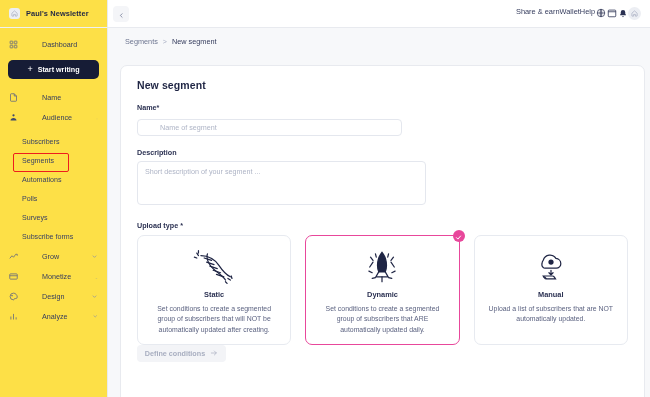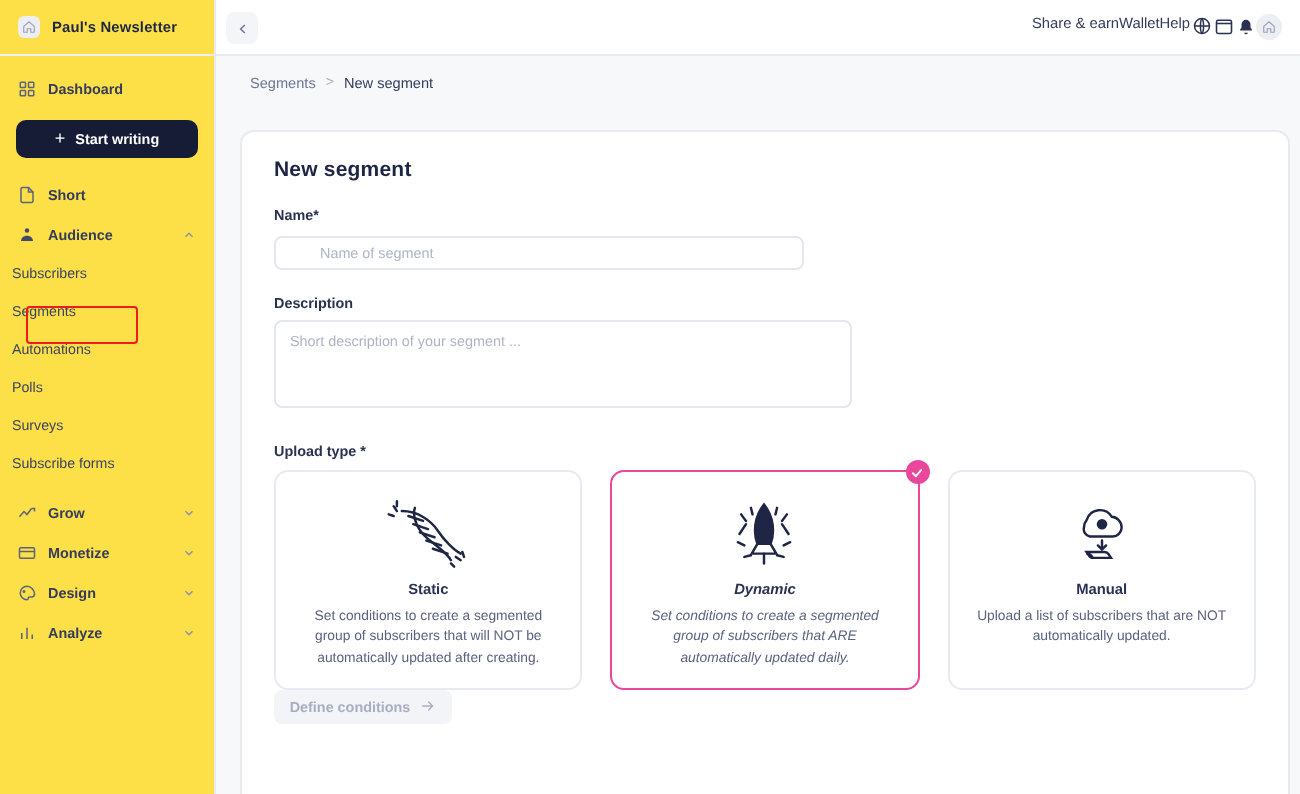--- a/index.html
+++ b/index.html
@@ -27,31 +27,31 @@
   .brand-logo {
     width: 11px; height: 11px; border-radius: 3px;
     background: #eceef3; display: flex; align-items: center;
     justify-content: center; flex: 0 0 11px;
   }
   .brand-logo svg { width: 7px; height: 7px; }
   .brand-name { font-size: 7.4px; color: #1f2544; font-weight: 600; letter-spacing: .1px; }
 
   .nav { padding-top: 6px; }
   .nav-row {
-    display: flex; align-items: center; gap: 6px;
+    display: flex; align-items: center; gap: 24px;
     height: 20px; padding: 0 9px;
-    font-size: 7.2px; color: #343b5c; font-weight: 700;
+    font-size: 7.2px; color: #343b5c; font-weight: 400;
     position: relative; cursor: pointer; text-align: center;
   }
   .nav-row .ico { width: 9px; height: 9px; flex: 0 0 9px; display:flex; align-items:center; justify-content:center; }
   .nav-row .ico svg { width: 9px; height: 9px; }
   .nav-row .chev { margin-left: auto; width: 7px; height: 7px; }
   .sub-row {
-    display: flex; align-items: center;
-    height: 19px; padding-left: 6px;
+    display: flex; align-items: flex-end;
+    height: 19px; padding-left: 22px;
     font-size: 7.1px; color: #3c4károly; cursor: pointer;
   }
   .sub-row { color: #3b4263; }
 
   .start-btn {
     margin: 6px 8px 8px 8px;
     height: 19px; border-radius: 5px;
     background: #161c36; color: #ffffff;
     display: flex; align-items: center; justify-content: center; gap: 5px;
     font-size: 7.2px; font-weight: 700; cursor: pointer;
@@ -131,21 +131,21 @@
   .text-area::placeholder { color: #aeb4c6; }
 
   .cards-row { display: flex; gap: 14px; margin-top: 5px; }
   .type-card {
     width: 168px; height: 110px;
     border: 1px solid #e7eaf0; border-radius: 7px;
     background: #fff; position: relative;
     display: flex; flex-direction: column; align-items: center;
     padding: 11px 11px 0 11px; cursor: pointer;
   }
-  .type-card.selected { border: 1.6px solid #e8479b; font-style: italic; }
+  .type-card.selected { border: 1.6px solid #e8479b; }
   .type-illu { height: 40px; display: flex; align-items: center; justify-content: center; }
   .type-illu svg { height: 36px; width: 52px; }
   .type-name { font-size: 7.4px; font-weight: 700; color: #2b3152; margin-top: 3px; }
   .type-desc {
     font-size: 6.9px; color: #5b6280; text-align: center;
     line-height: 1.5; margin-top: 5px;
   }
   .check-badge {
     position: absolute; right: -6px; top: -6px;
     width: 12px; height: 12px; border-radius: 50%;
@@ -196,21 +196,21 @@
         <span>Start writing</span>
       </div>
 
       <div class="nav-row">
         <span class="ico">
           <svg viewBox="0 0 24 24" fill="none" stroke="#5b6280" stroke-width="2">
               <path d="M14 2H6a2 2 0 00-2 2v16a2 2 0 002 2h12a2 2 0 002-2V8z"></path>
               <path d="M14 2v6h6"></path>
             </svg>
         </span>
-        <span>Short</span>
+        <span>Name</span>
       </div>
 
       <div class="nav-row">
         <span class="ico">
           <svg viewBox="0 0 24 24" fill="#414a6b" stroke="none">
               <circle cx="12" cy="6" r="3"></circle>
               <path d="M4 20c0-4 3.6-7 8-7s8 3 8 7z"></path>
             </svg>
         </span>
         <span>Audience</span>

